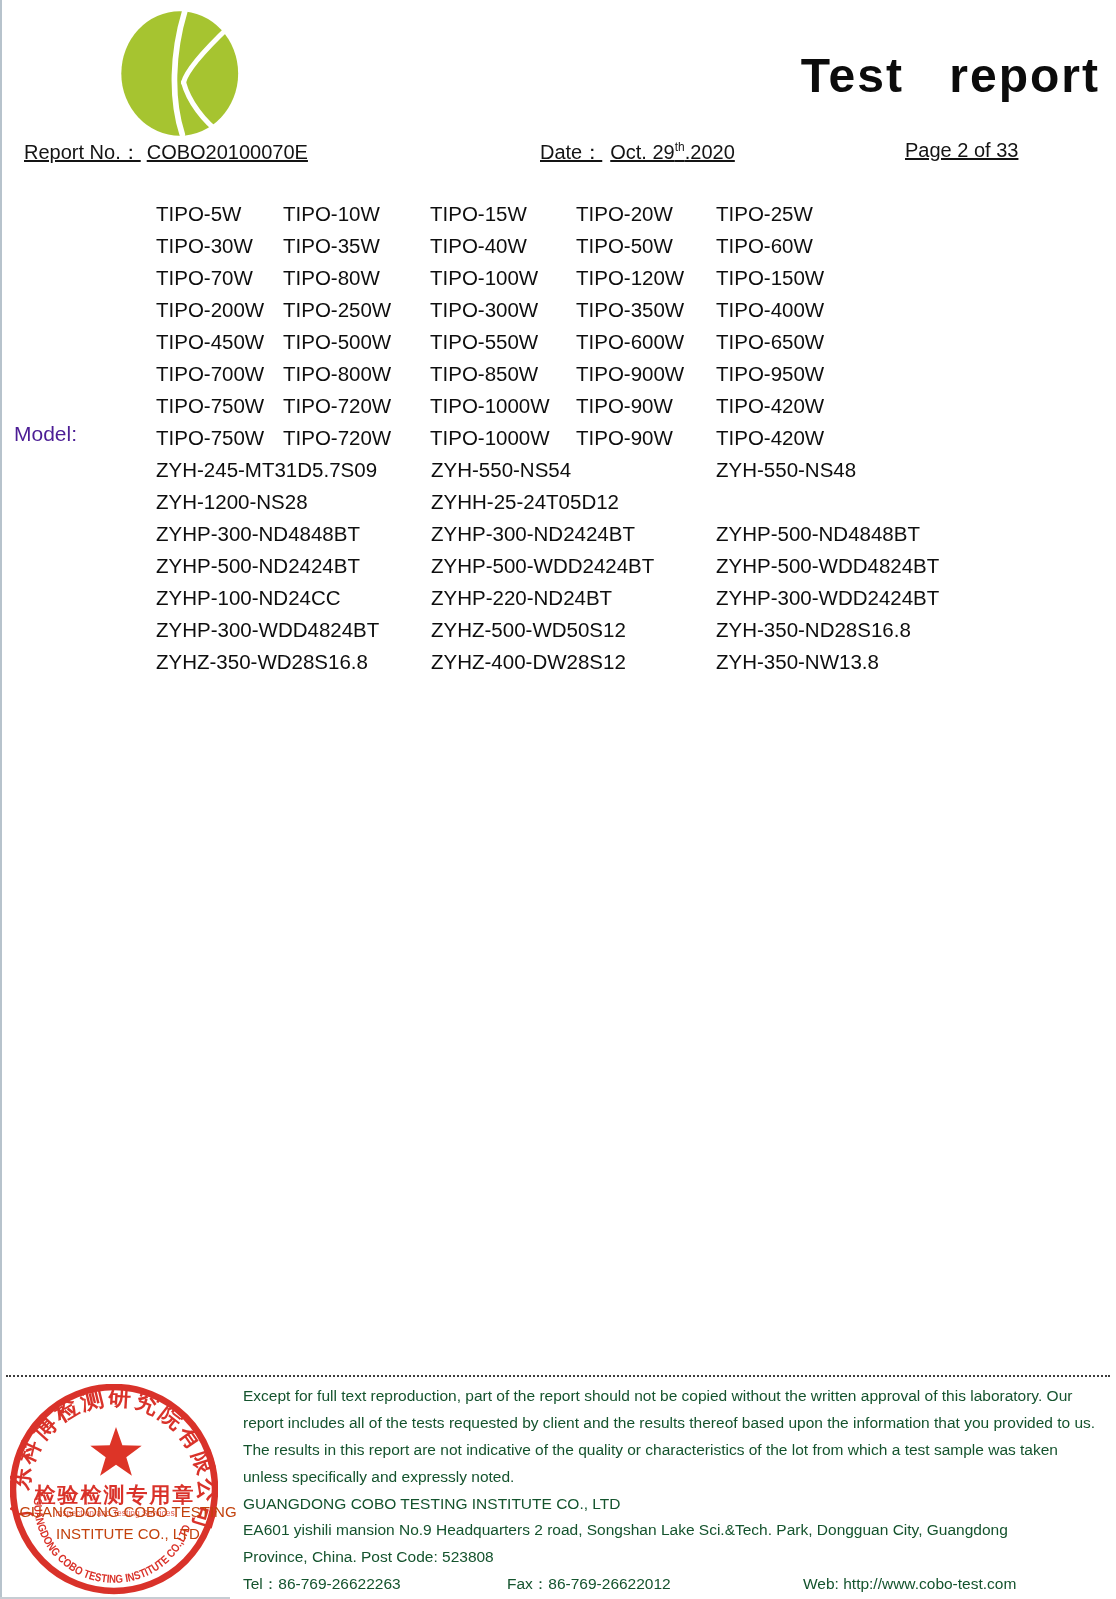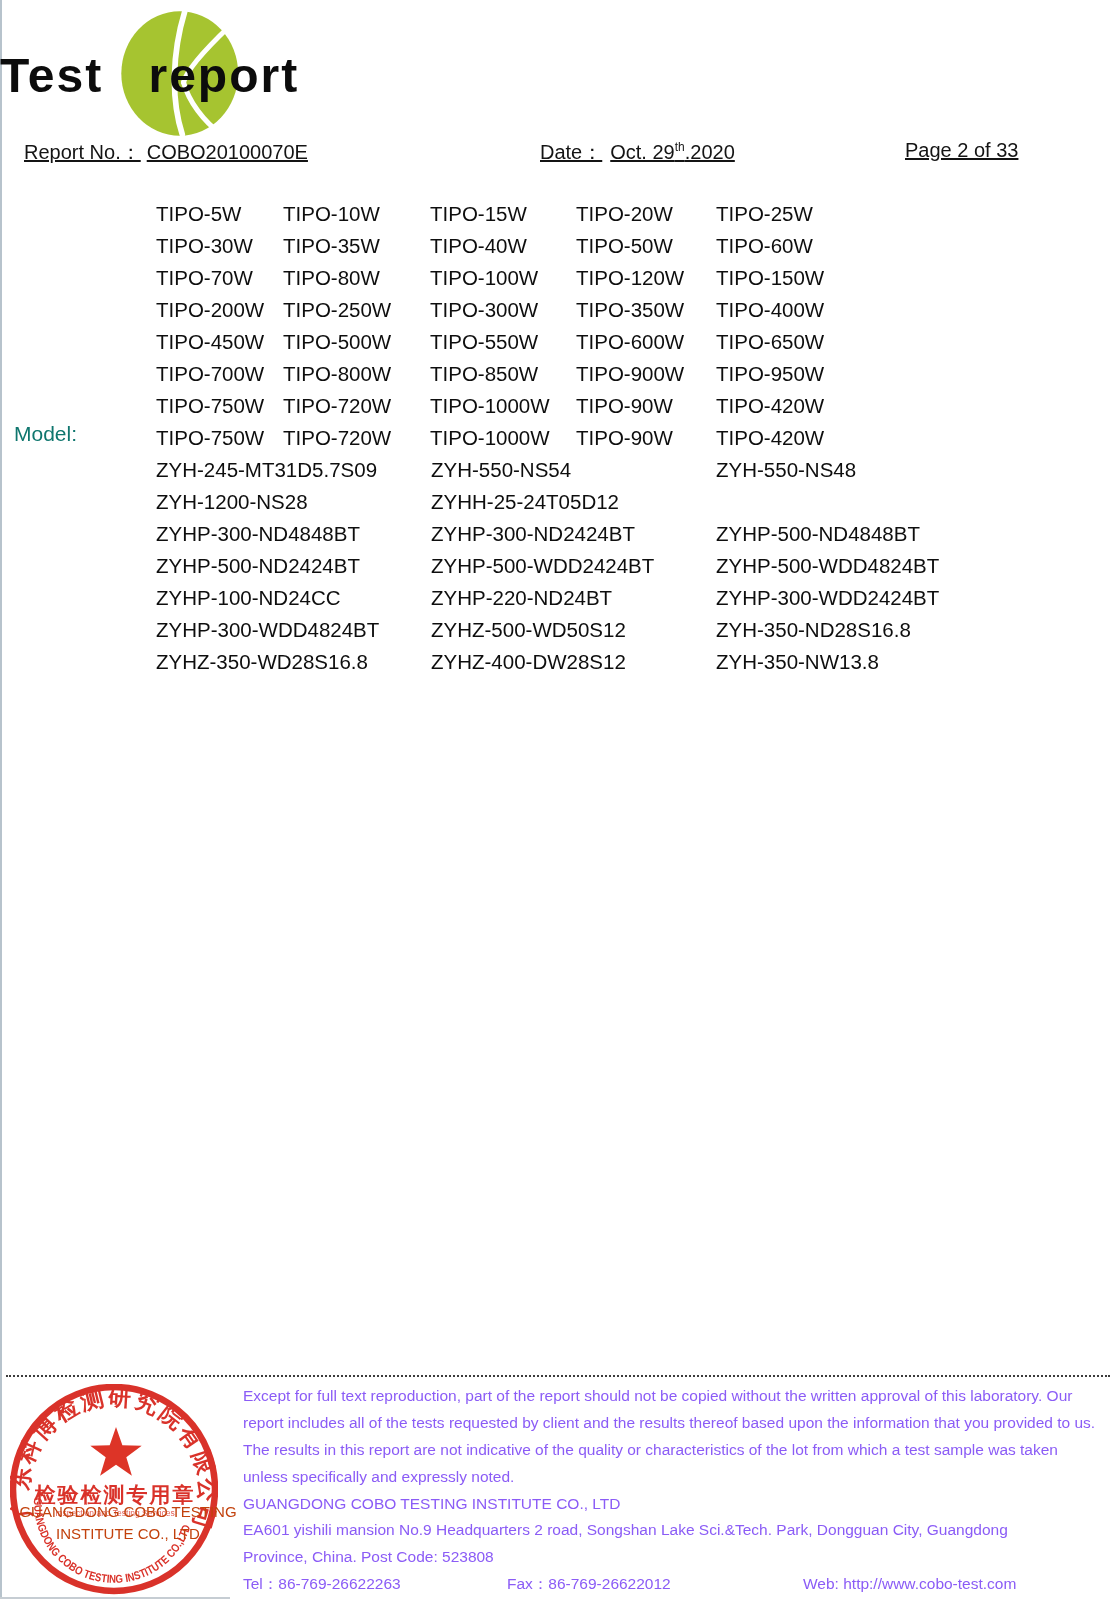--- a/index.html
+++ b/index.html
@@ -7,33 +7,33 @@
     width:1116px;height:1599px;position:relative;background:#ffffff;
     font-family:"Liberation Sans","DejaVu Sans",sans-serif;color:#111;
     overflow:hidden;
   }
   .edge-left{position:absolute;left:0;top:0;width:2px;height:1599px;background:#b7c3cc;}
   .edge-bottom{position:absolute;left:0;bottom:0;width:230px;height:2px;background:#c6cdd3;}
 
   .logo{position:absolute;left:116px;top:10px;width:130px;height:127px;}
 
   .title{
-    position:absolute;left:0;top:48px;width:1100px;text-align:left;
+    position:absolute;left:0;top:48px;width:1100px;text-align:right;
     font-size:48px;font-weight:bold;letter-spacing:2px;word-spacing:30px;color:#0c0c0c;
   }
 
   .meta{position:absolute;top:139px;font-size:20px;color:#141414;white-space:nowrap;text-decoration:underline;}
   .meta .val{margin-left:8px;}
   #report-no{left:24px;}
   #report-no .val{margin-left:6px;}
   #date{left:540px;}
   #date sup{font-size:12px;}
   #page-ind{left:905px;}
 
-  .model-label{position:absolute;left:14px;top:422px;font-size:21px;color:#0f766e;}
+  .model-label{position:absolute;left:14px;top:422px;font-size:21px;color:#4c1d95;}
 
   #model-rows{
     position:absolute;left:16px;top:198px;width:1116px;
     font-family:Liberation Sans, sans-serif;
     font-size:20.5px;color:#0e0e0e;
   }
   .m-row{display:flex;height:32px;line-height:32px;padding-left:140px;box-sizing:border-box;white-space:nowrap;}
   .m-cell{display:block;}
   .m-row.c5 .m-cell:nth-child(1){width:127px;}
   .m-row.c5 .m-cell:nth-child(2){width:147px;}
@@ -46,21 +46,21 @@
 
   .stamp{position:absolute;left:10px;top:1384px;width:208px;height:213px;z-index:1;opacity:0.95;}
 
   .footer-left{
     position:absolute;left:0;top:1501px;width:256px;text-align:center;
     font-size:15px;line-height:21.5px;color:#c2410c;z-index:2;white-space:nowrap;
   }
 
   .footer-right{
     position:absolute;left:243px;top:1383px;width:860px;
-    font-size:15.5px;color:#8b5cf6;z-index:2;
+    font-size:15.5px;color:#14532d;z-index:2;
   }
   .f-line{height:26.9px;line-height:26.9px;white-space:nowrap;}
   .contact-line{position:relative;}
   .contact-line span{position:absolute;top:0;}
   .contact-tel{left:0;}
   .contact-fax{left:264px;}
   .contact-web{left:560px;}
 </style>
 </head>
 <body>

